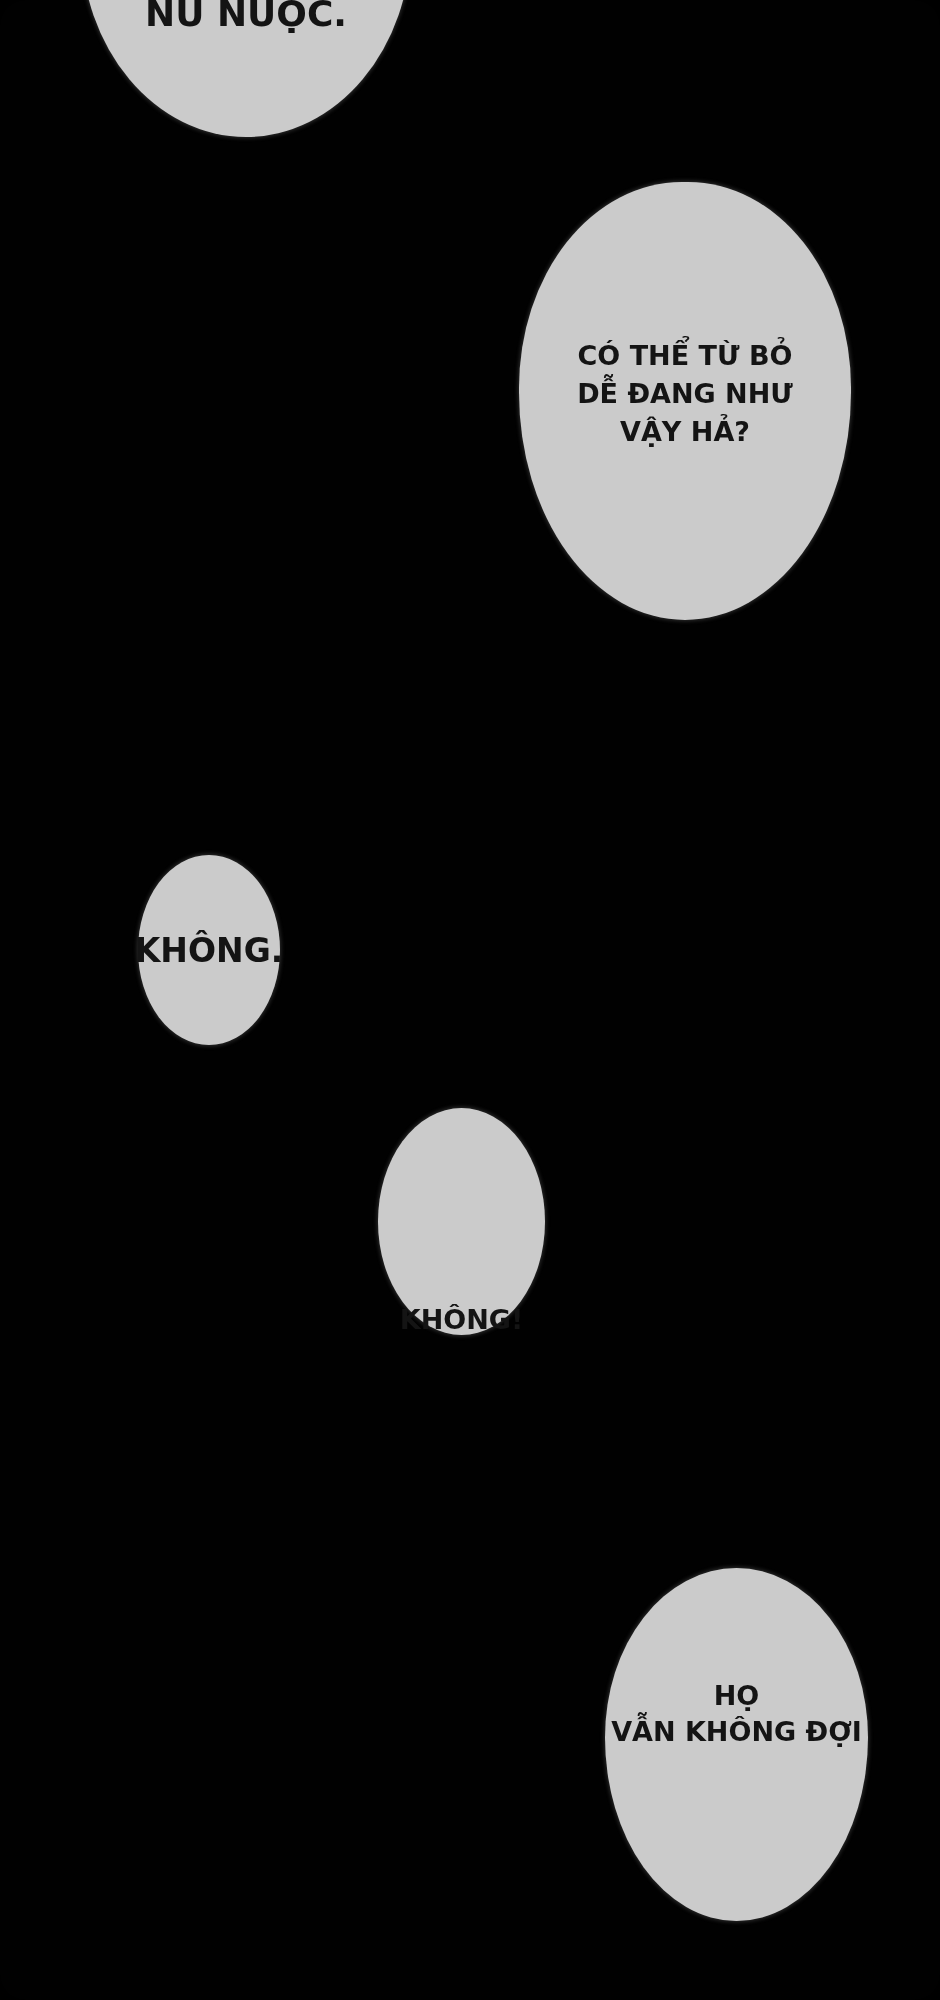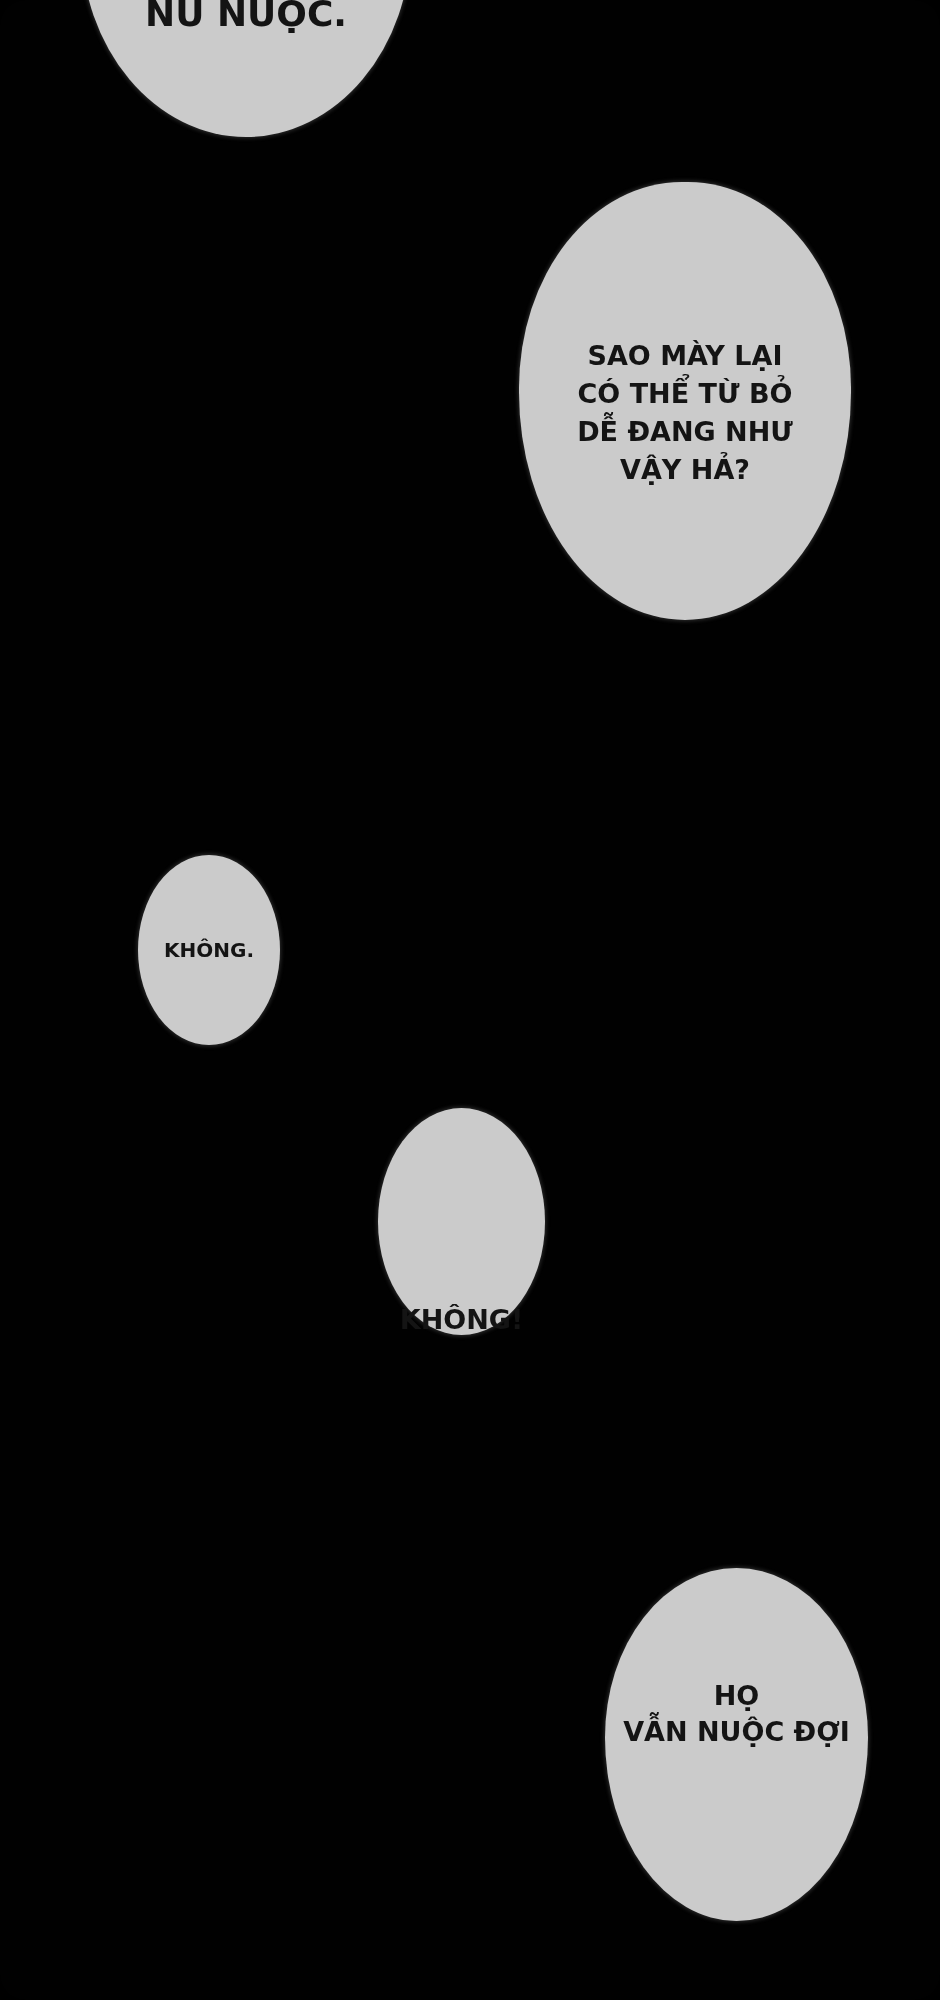--- a/index.html
+++ b/index.html
@@ -52,21 +52,21 @@
     font-size: 27px; line-height: 38px;
   }
 
   
   .b3 {
     left: 138px; top: 855px;
     width: 142px; height: 190px;
     border-radius: 50%;
     display: flex; align-items: center; justify-content: center;
   }
-  .b3 .bubble-text { font-size: 20px; }
+  .b3 .bubble-text { font-size: 33px; }
 
   
   .b4 {
     left: 378px; top: 1108px;
     width: 167px; height: 227px;
     border-radius: 50%;
     display: flex; align-items: flex-end; justify-content: center;
   }
   .b4 .bubble-text { font-size: 27px; }
 
@@ -87,21 +87,20 @@
 <div id="page">
 
   <div class="bubble b1">
     <div class="bubble-text">
       <span class="line">NỦ NUỘC.</span>
     </div>
   </div>
 
   <div class="bubble b2">
     <div class="bubble-text">
-      <span class="line">SAO MÀY LẠI</span>
       <span class="line">CÓ THỂ TỪ BỎ</span>
       <span class="line">DỄ ĐANG NHƯ</span>
       <span class="line">VẬY HẢ?</span>
     </div>
   </div>
 
   <div class="bubble b3">
     <div class="bubble-text">
       <span class="line">KHÔNG.</span>
     </div>
@@ -109,17 +108,17 @@
 
   <div class="bubble b4">
     <div class="bubble-text">
       <span class="line">KHÔNG!</span>
     </div>
   </div>
 
   <div class="bubble b5">
     <div class="bubble-text">
       <span class="line">HỌ</span>
-      <span class="line">VẪN NUỘC ĐỢI</span>
+      <span class="line">VẪN KHÔNG ĐỢI</span>
     </div>
   </div>
 
 </div>
 
 </body></html>

